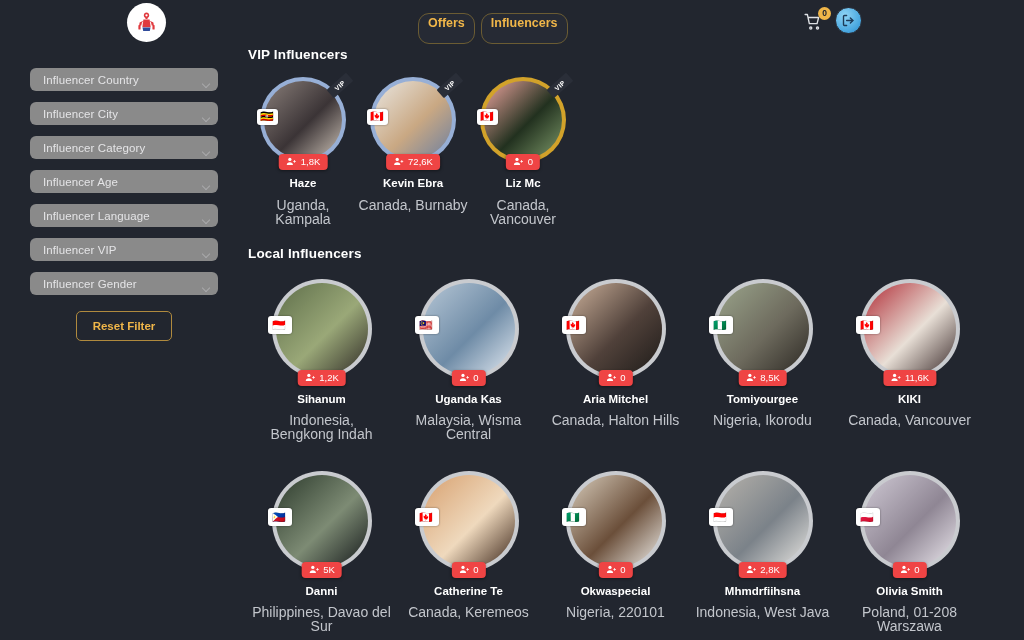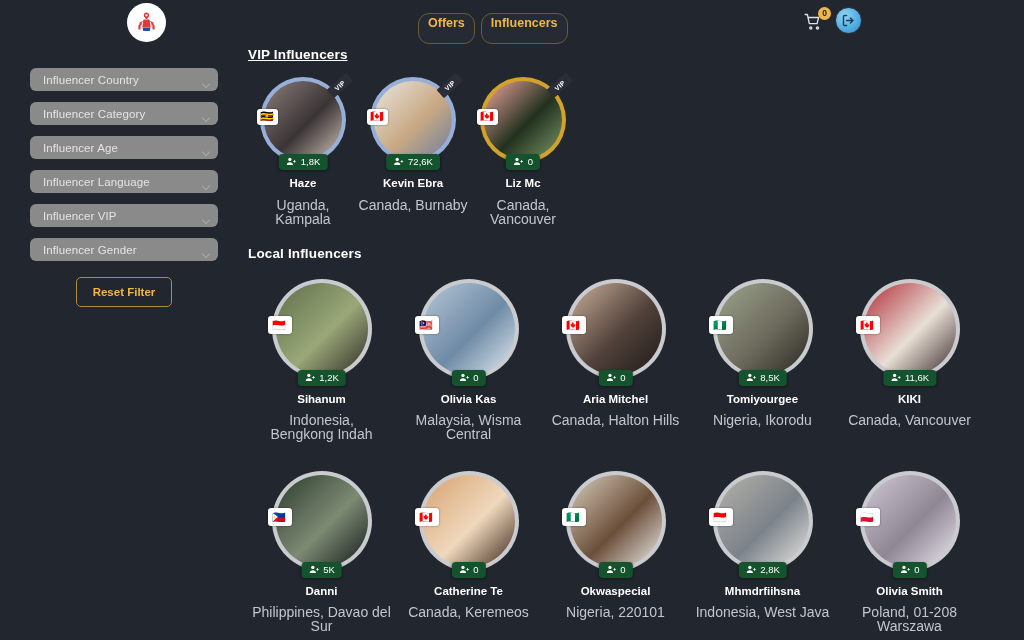--- a/index.html
+++ b/index.html
@@ -100,21 +100,21 @@
   
   .main {
     position: absolute; left: 248px; top: 47px;
     width: 776px; height: 593px;
     background: #22262f;
   }
   .section-title {
     font-size: 13.5px; font-weight: bold; color: #ffffff;
     letter-spacing: .15px;
   }
-  .sec-vip-title { position: absolute; left: 0px; top: 0px; text-decoration: underline; }
+  .sec-vip-title { position: absolute; left: 0px; top: 0px; }
   .sec-local-title { position: absolute; left: 0px; top: 199px; }
 
   .row { position: absolute; display: flex; }
   .row-vip  { left: 0px;  top: 30px;  gap: 0; }
   .row-loc1 { left: 0px;  top: 232px; }
   .row-loc2 { left: 0px;  top: 424px; }
 
   .card {
     display: flex; flex-direction: column; align-items: center;
     position: relative;
@@ -160,21 +160,21 @@
     font-size: 6.5px; font-weight: bold; letter-spacing: .4px;
     padding: 2px 7px;
     transform: rotate(-42deg);
     border-radius: 1px;
   }
 
   
   .fbadge {
     position: absolute; left: 50%; bottom: -7px;
     transform: translateX(-50%);
-    background: #14532d; color: #ffffff;
+    background: #ef4444; color: #ffffff;
     border-radius: 4px;
     padding: 2px 7px 3px;
     font-size: 9.5px;
     display: flex; align-items: center; gap: 4px;
     white-space: nowrap;
     box-shadow: 0 1px 3px rgba(0,0,0,.4);
   }
   .fbadge svg { flex: none; }
 
   .cname {
@@ -232,20 +232,24 @@
   </div>
 </div>
 
 <div class="sidebar">
   <div id="filters-container">
       <div class="filter-field">
         <span class="lbl">Influencer Country</span>
         <span class="chev"></span>
       </div>
       <div class="filter-field">
+        <span class="lbl">Influencer City</span>
+        <span class="chev"></span>
+      </div>
+      <div class="filter-field">
         <span class="lbl">Influencer Category</span>
         <span class="chev"></span>
       </div>
       <div class="filter-field">
         <span class="lbl">Influencer Age</span>
         <span class="chev"></span>
       </div>
       <div class="filter-field">
         <span class="lbl">Influencer Language</span>
         <span class="chev"></span>
@@ -354,21 +358,21 @@
           <div class="flag flag-loc">🇲🇾</div>
           <div class="fbadge">
             <svg width="11" height="11" viewBox="0 0 24 24" fill="#ffffff">
               <circle cx="9" cy="7.5" r="3.6"></circle>
               <path d="M2.2 19.5c0-3.3 3-5.6 6.8-5.6s6.8 2.3 6.8 5.6z"></path>
               <path d="M18.4 8.8h1.6v2.1h2.1v1.6h-2.1v2.1h-1.6v-2.1h-2.1v-1.6h2.1z"></path>
             </svg>
             <span>0</span>
           </div>
         </div>
-        <div class="cname">Olivia Kas</div>
+        <div class="cname">Uganda Kas</div>
         <div class="cloc ">Malaysia,  Wisma Central</div>
       </div>
       <div class="card card-loc">
         <div class="avatar-wrap av-loc">
           <div class="ring ring-grey">
             <div class="photo" style="background-image:linear-gradient(135deg,#cbb09a 0%,#50413a 55%,#1d1a18 100%)"></div>
           </div>
           <div class="flag flag-loc">🇨🇦</div>
           <div class="fbadge">
             <svg width="11" height="11" viewBox="0 0 24 24" fill="#ffffff">

